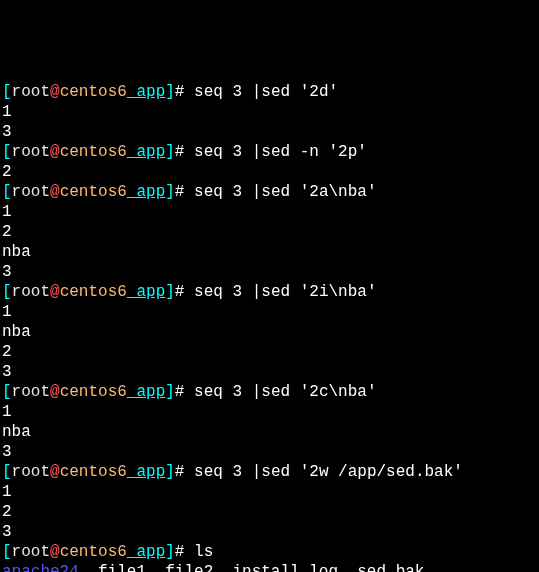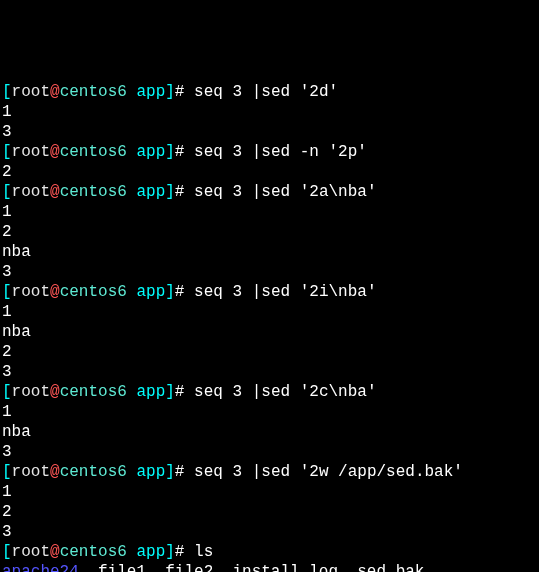--- a/index.html
+++ b/index.html
@@ -14,22 +14,22 @@
     height: 572px;
     overflow: hidden;
     white-space: pre;
   }
   .term {
     padding: 2px 0 0 2px;
   }
   .br-open, .br-close { color: #00ffff; }
   .user { color: #e5e5e5; }
   .at { color: #ff5555; }
-  .host { color: #5eead4; margin-top: 12px; }
-  .path { color: #00ffff; }
+  .host { color: #fdba74; margin-top: 12px; }
+  .path { color: #00ffff; text-decoration: underline; }
   .hash { color: #ffffff; }
   .cmd { color: #ffffff; text-align: right; }
   .out { color: #ffffff; }
   .dir { color: #5555ff; }
   .line { display: block; }
 </style>
 </head>
 <body>
 
 

